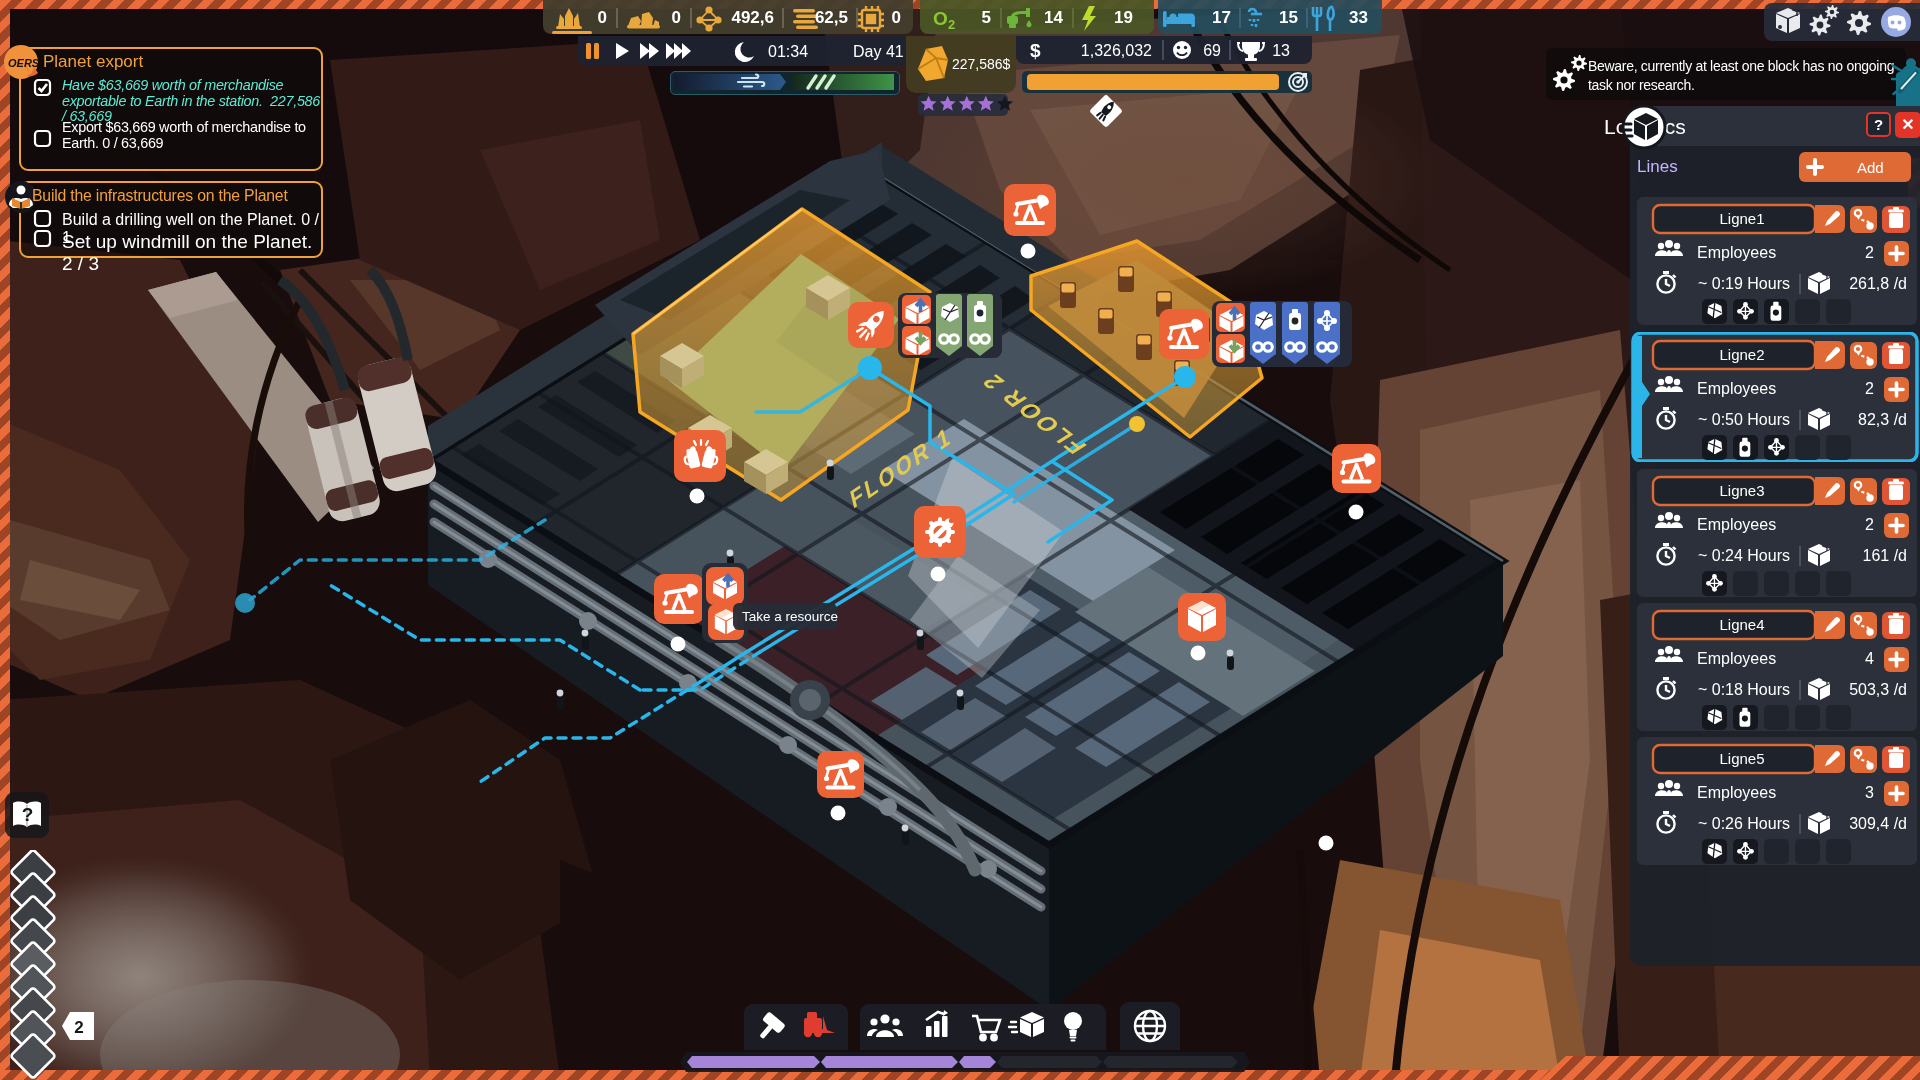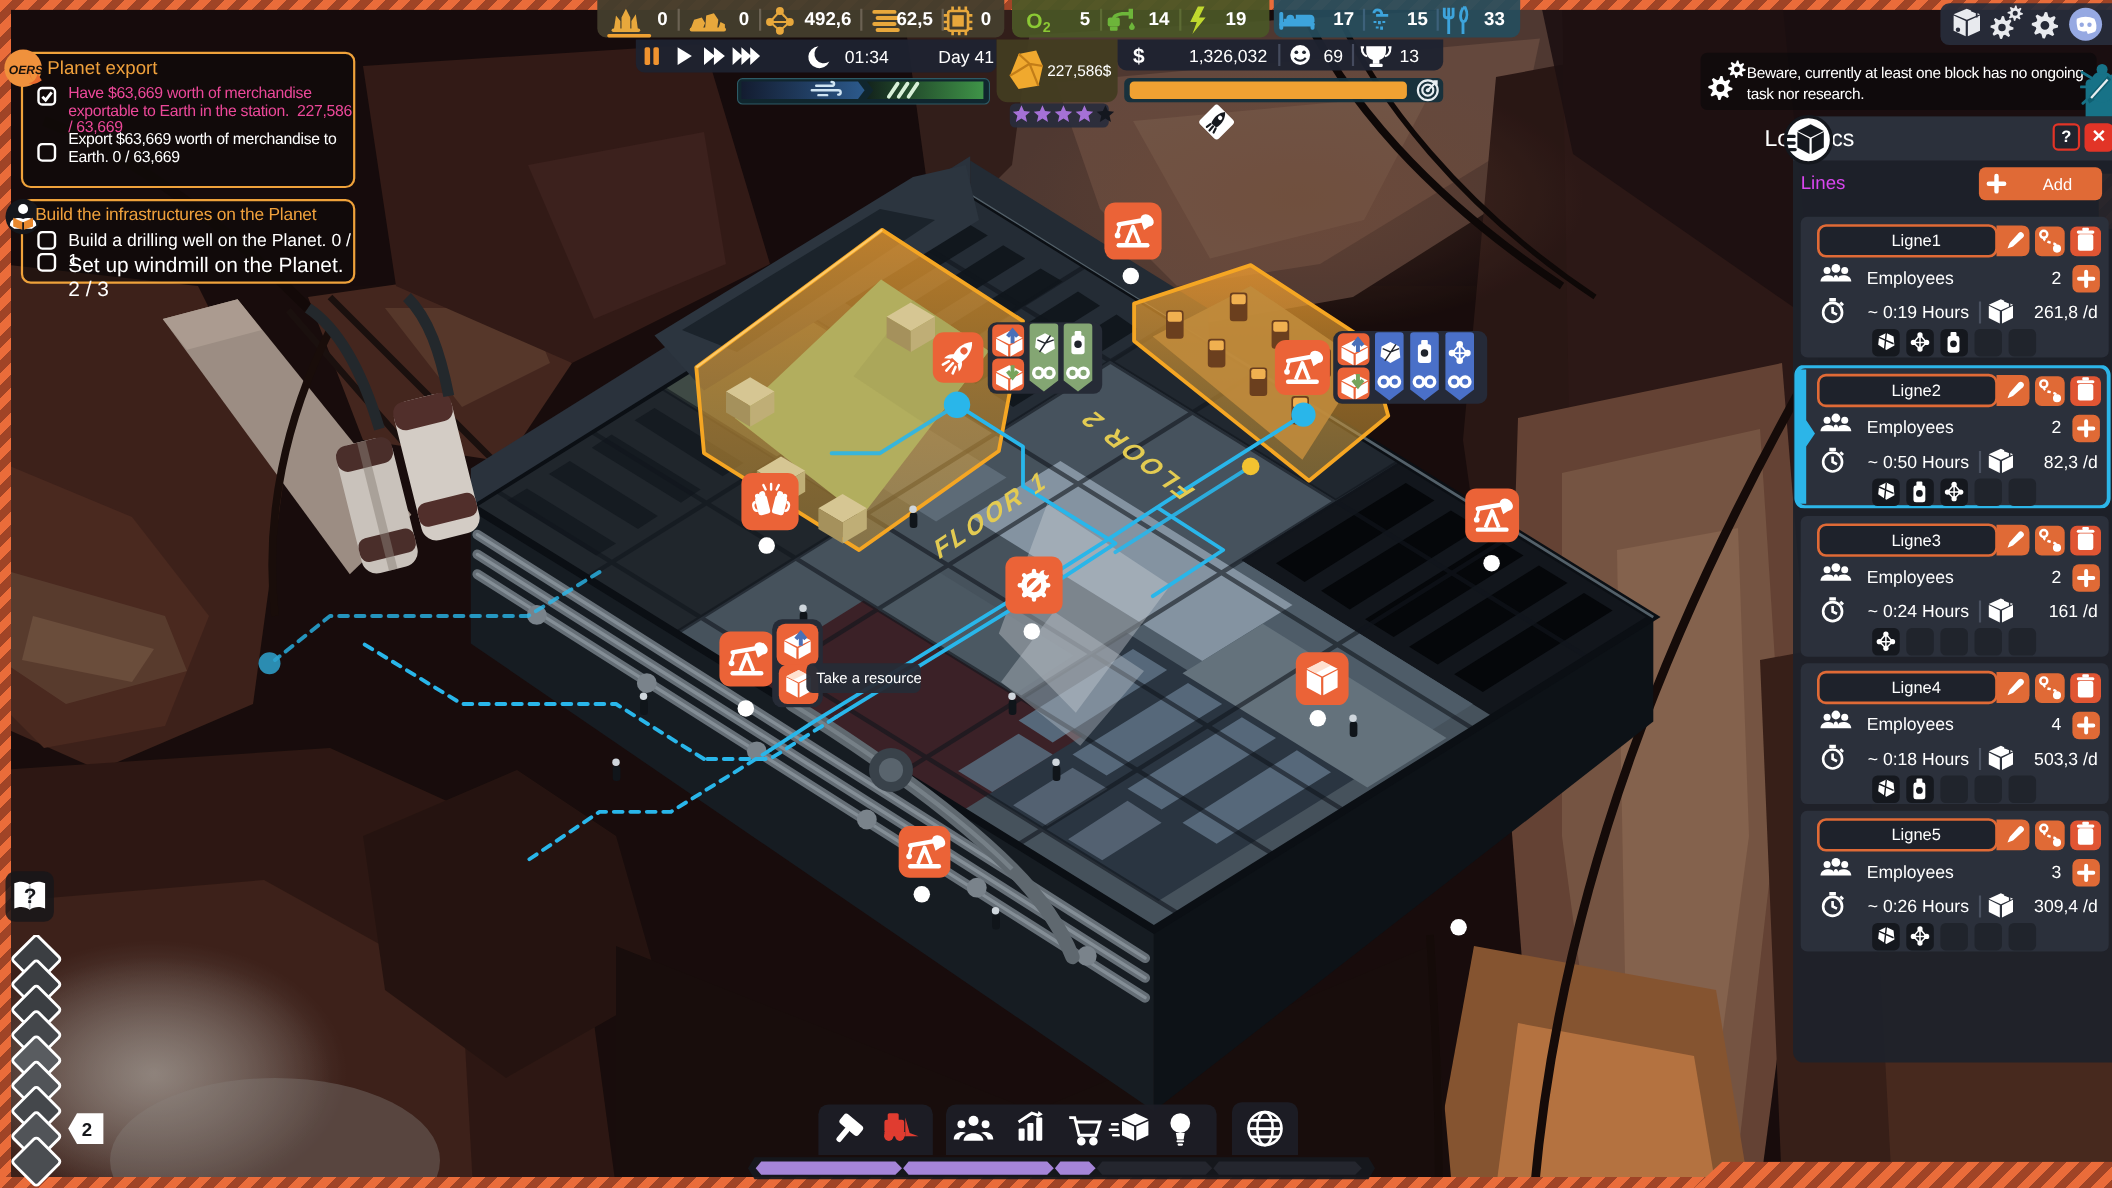--- a/index.html
+++ b/index.html
@@ -741,21 +741,21 @@
       </g>
 <g stroke="#15181e" stroke-width="3" stroke-linecap="round">
         <path d="M4,20 L10,20 M2,26 L10,26 M6,32 L11,32"></path>
       </g>
 </svg>
 
 <div class="abs" style="left:1866px;top:112px;width:21px;height:21px;background:#20242e;border:2.5px solid #e23427;border-radius:5px;color:#fff;font-weight:bold;font-size:15px;text-align:center;line-height:21px">?</div>
 
 <div class="abs" style="left:1895px;top:112px;width:26px;height:26px;background:#e23427;border-radius:5px;color:#fff;font-weight:bold;font-size:16px;text-align:center;line-height:26px">✕</div>
 
-<div class="abs" style="left:1637px;top:157px;color:#d946ef;font-size:17px">Lines</div>
+<div class="abs" style="left:1637px;top:157px;color:#c4b5fd;font-size:17px">Lines</div>
 
 <div class="abs" style="left:1799px;top:152px;width:112px;height:30px;background:#e06a36;border-radius:6px"></div>
 <svg class="abs" style="left:1799px;top:152px" width="112" height="30" viewBox="0 0 112 30">
       <path d="M16,8 L16,22 M9,15 L23,15" stroke="#fff" stroke-width="4" stroke-linecap="round"></path>
       <text x="58" y="21" font-size="15" fill="#fff" font-family="Liberation Sans,sans-serif">Add</text>
     </svg>
 
 <div class="abs" style="left:19px;top:47px;width:300px;height:120px;background:rgba(14,11,9,0.55);border:2px solid #efa23b;border-radius:9px"></div>
 
 <svg class="abs" style="left:0px;top:42px" width="44" height="44" viewBox="0 0 44 44">
@@ -765,21 +765,21 @@
 <text x="8" y="25" font-size="11" font-weight="bold" font-style="italic" fill="#18120c" font-family="Liberation Sans,sans-serif">OERS</text>
 </svg>
 
 <div class="abs" style="left:43px;top:52px;color:#f0a13c;font-size:17px">Planet export</div>
 
 <svg class="abs" style="left:33px;top:78px" width="20" height="20" viewBox="0 0 20 20">
       <rect x="2" y="2" width="15" height="15" rx="3.5" fill="none" stroke="#fff" stroke-width="2.2"></rect>
       <path d="M5.5,10 L8.5,13 L14,6" stroke="#fff" stroke-width="2.6" fill="none"></path>
     </svg>
 
-<div class="abs" style="left:62px;top:78px;width:256px;color:#ec4899;font-size:14.4px;letter-spacing:-0.3px;line-height:15.6px;white-space:nowrap">Have $63,669 worth of merchandise<br>exportable to Earth in the station.&nbsp; 227,586<br>/ 63,669</div>
+<div class="abs" style="left:62px;top:78px;width:256px;color:#5eead4;font-size:14.4px;letter-spacing:-0.3px;line-height:15.6px;font-style:italic;white-space:nowrap">Have $63,669 worth of merchandise<br>exportable to Earth in the station.&nbsp; 227,586<br>/ 63,669</div>
 
 <svg class="abs" style="left:33px;top:129px" width="20" height="20" viewBox="0 0 20 20">
       <rect x="2" y="2" width="15" height="15" rx="3.5" fill="none" stroke="#fff" stroke-width="2.2"></rect>
     </svg>
 
 <div class="abs" style="left:62px;top:120px;width:256px;color:#fff;font-size:14.4px;letter-spacing:-0.3px;line-height:15.6px;white-space:nowrap">Export $63,669 worth of merchandise to<br>Earth. 0 / 63,669</div>
 
 <div class="abs" style="left:19px;top:181px;width:300px;height:73px;background:rgba(14,11,9,0.55);border:2px solid #efa23b;border-radius:9px"></div>
 
 <svg class="abs" style="left:2px;top:178px" width="40" height="40" viewBox="0 0 40 40">

